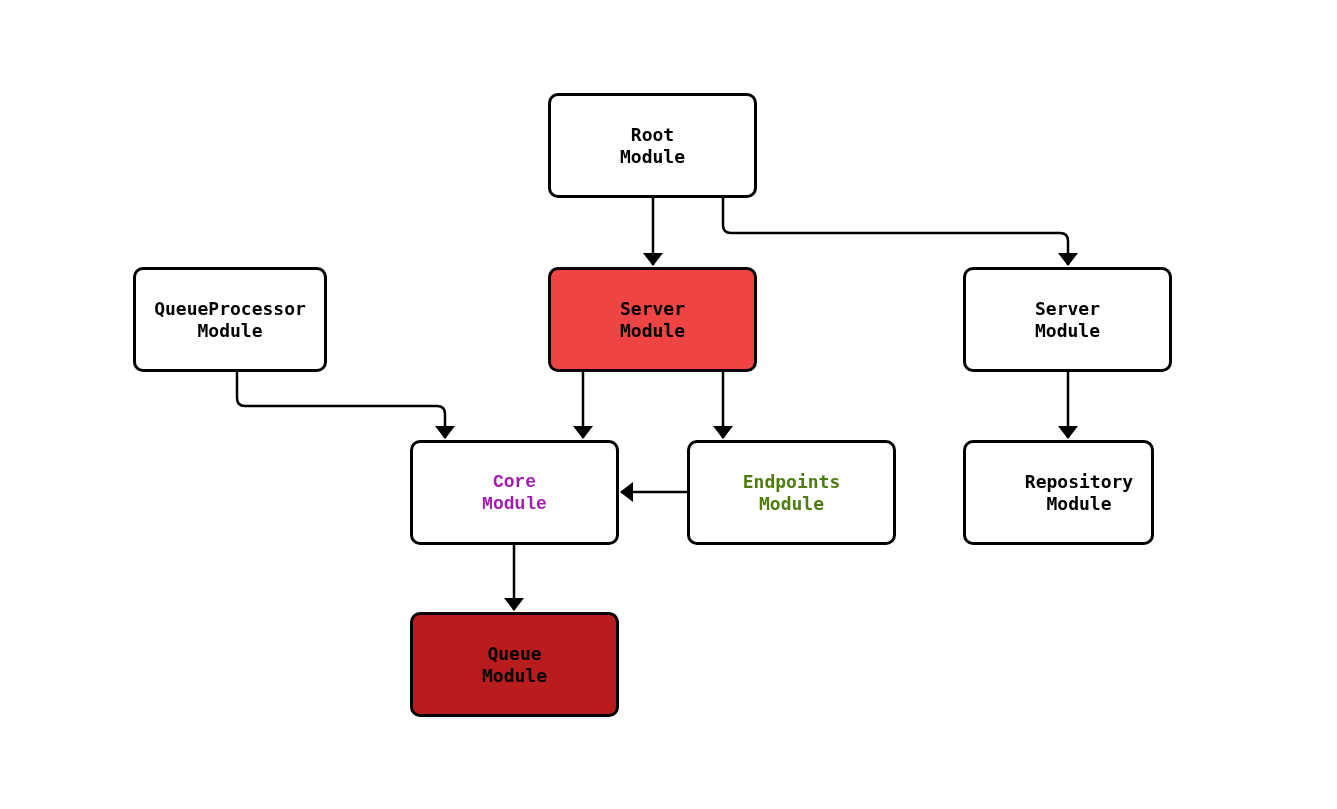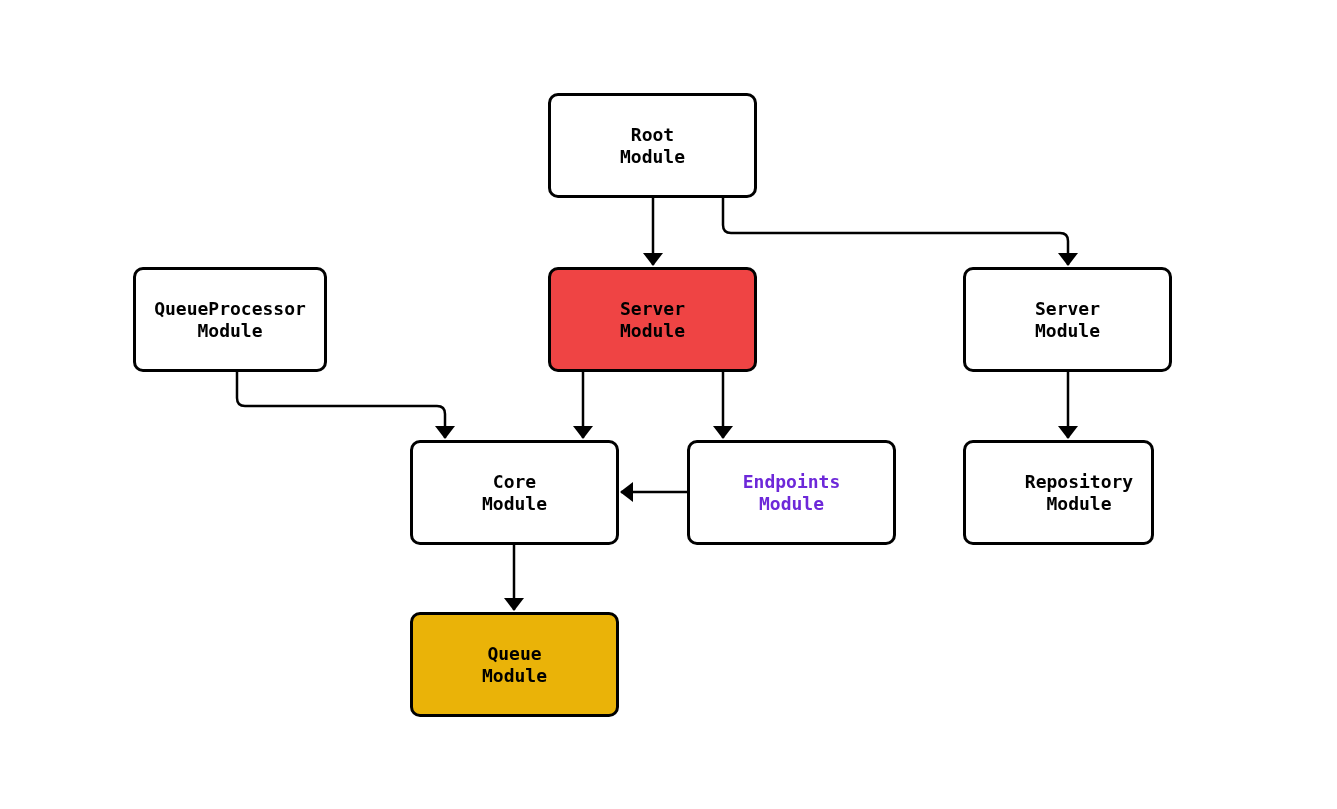--- a/index.html
+++ b/index.html
@@ -87,37 +87,37 @@
       <span class="line2">Module</span>
     </div>
   </div>
       <div class="node" style="left: 963px; top: 267px; width: 209px; height: 105px; background: rgb(255, 255, 255); border-color: rgb(0, 0, 0);">
     <div class="node-label" style="color: rgb(0, 0, 0);">
       <span class="line1">Server</span>
       <span class="line2">Module</span>
     </div>
   </div>
       <div class="node" style="left: 410px; top: 440px; width: 209px; height: 105px; background: rgb(255, 255, 255); border-color: rgb(0, 0, 0);">
-    <div class="node-label" style="color: #000000;">
+    <div class="node-label" style="color: #a21caf; font-family: Liberation Mono, monospace;">
       <span class="line1">Core</span>
       <span class="line2">Module</span>
     </div>
   </div>
       <div class="node" style="left: 687px; top: 440px; width: 209px; height: 105px; background: rgb(255, 255, 255); border-color: rgb(0, 0, 0);">
-    <div class="node-label" style="color: #6d28d9;">
+    <div class="node-label" style="color: #4d7c0f;">
       <span class="line1">Endpoints</span>
       <span class="line2">Module</span>
     </div>
   </div>
       <div class="node" style="left: 963px; top: 440px; width: 191px; height: 105px; background: rgb(255, 255, 255); border-color: rgb(0, 0, 0); padding-left: 41px;">
     <div class="node-label" style="color: rgb(0, 0, 0);">
       <span class="line1">Repository</span>
       <span class="line2">Module</span>
     </div>
   </div>
-      <div class="node" style="left: 410px; top: 612px; width: 209px; height: 105px; background: #eab308; border-color: rgb(0, 0, 0);">
+      <div class="node" style="left: 410px; top: 612px; width: 209px; height: 105px; background: #b91c1c; border-color: rgb(0, 0, 0);">
     <div class="node-label" style="color: rgb(0, 0, 0);">
       <span class="line1">Queue</span>
       <span class="line2">Module</span>
     </div>
   </div>
     </div>
 </div>
 
 </body></html>

